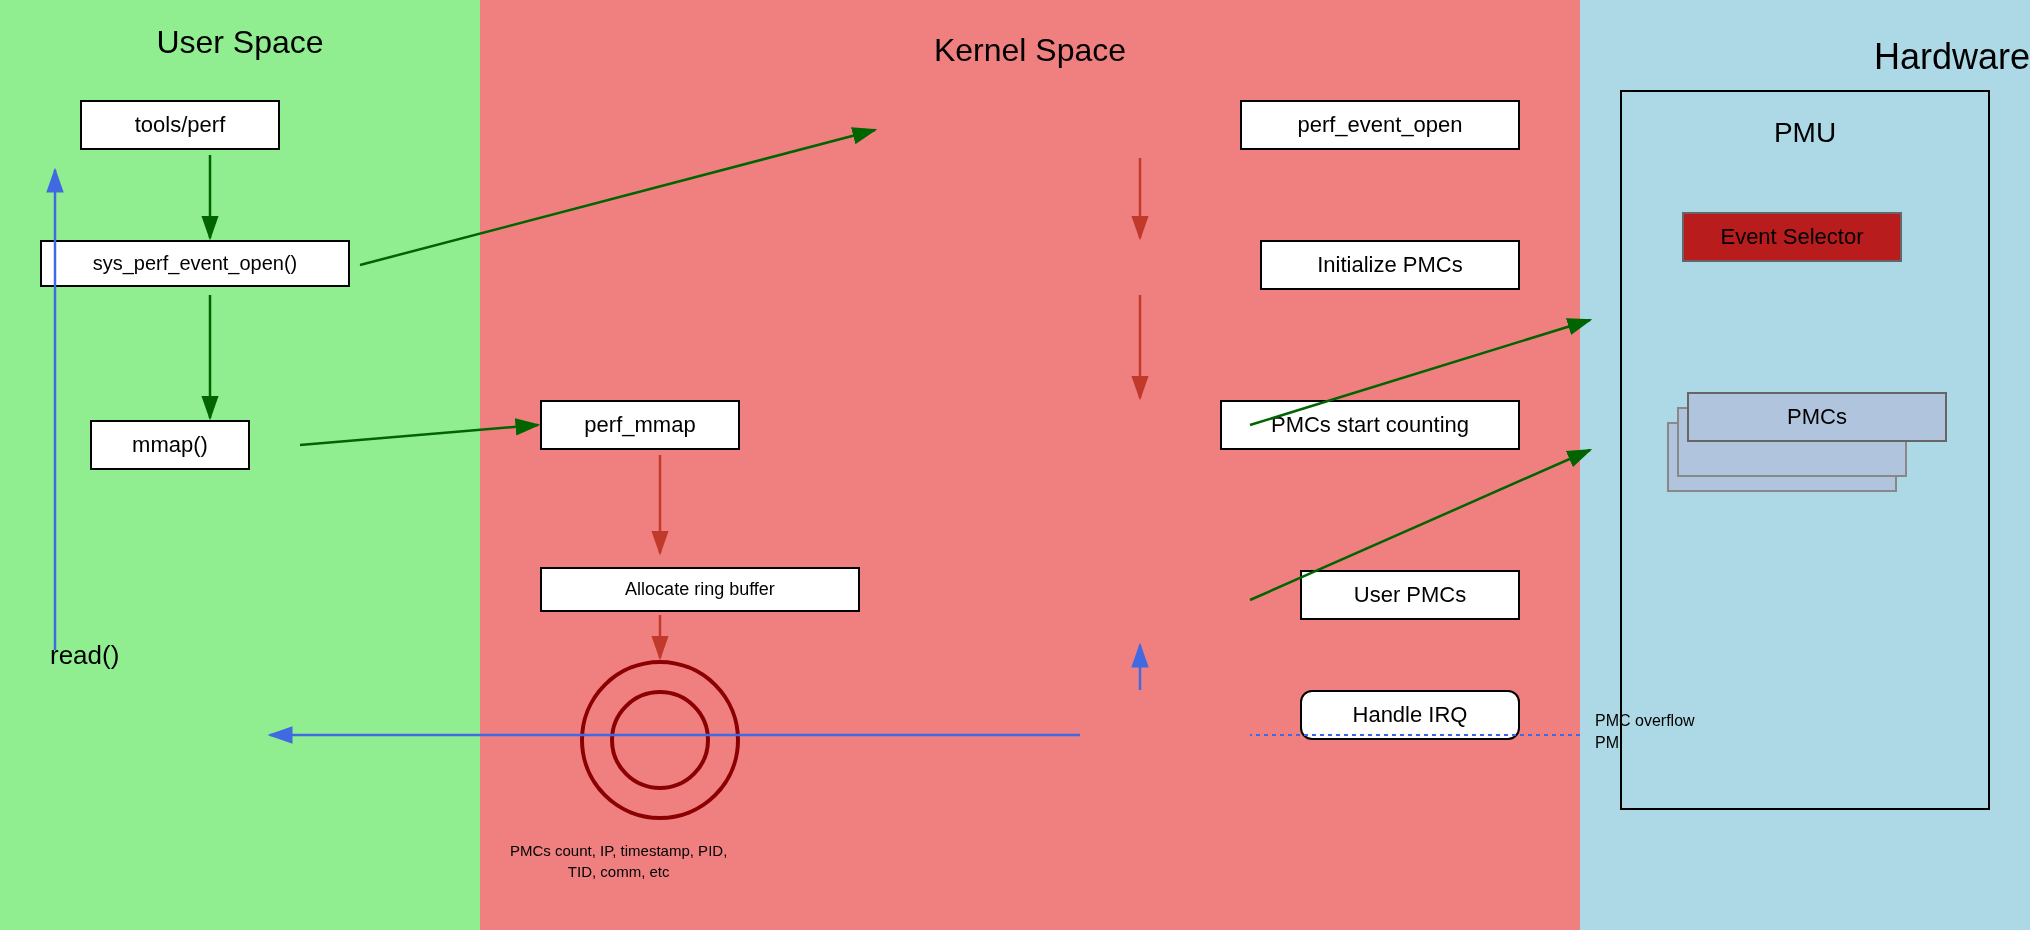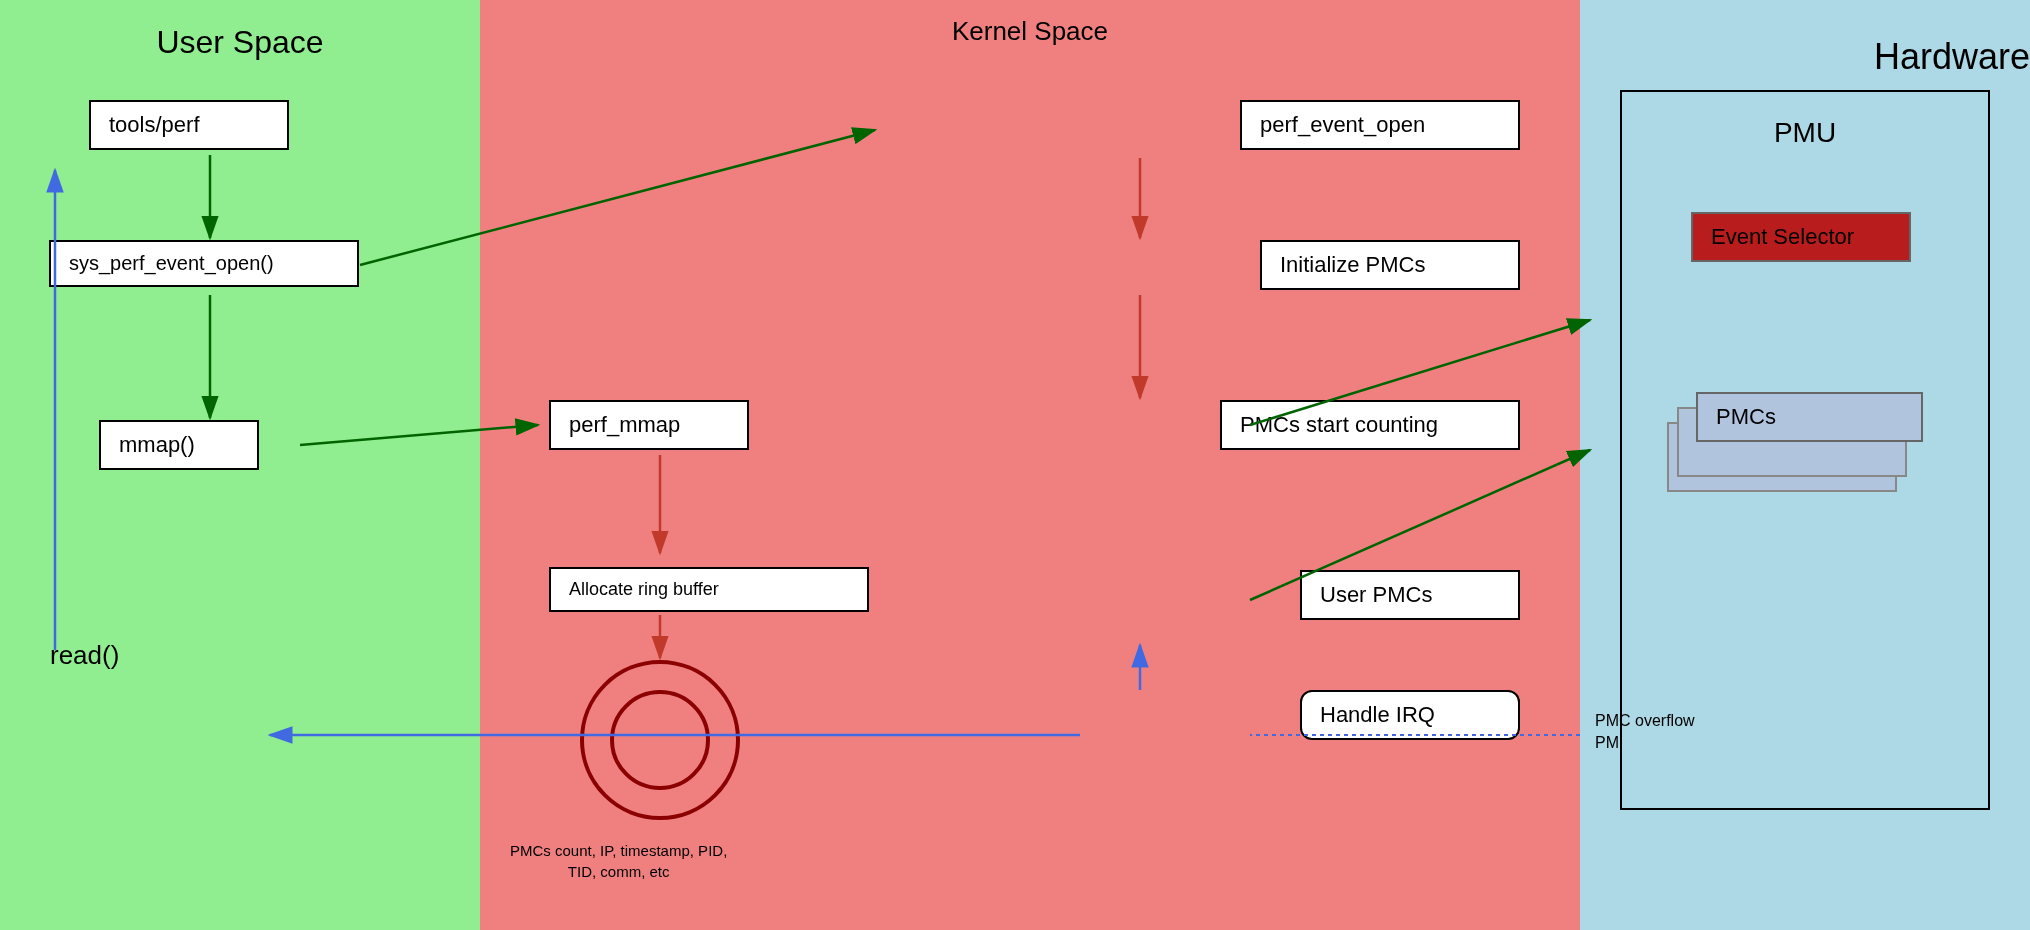--- a/index.html
+++ b/index.html
@@ -14,24 +14,23 @@
       width: 2030px;
       height: 930px;
       display: flex;
       position: relative;
     }
     .box {
       border: 2px solid #000;
       background: #fff;
       padding: 10px 18px;
       font-size: 22px;
-      text-align: left;
+      text-align: center;
       white-space: nowrap;
       position: absolute;
-      margin-left: 9px;
     }
     
     .arrows-overlay {
       position: absolute;
       top: 0;
       left: 0;
       width: 2030px;
       height: 930px;
       pointer-events: none;
     }
@@ -47,21 +46,21 @@
     <div class="box" style="top:100px; left:80px; min-width:200px;">tools/perf</div>
 
     <div class="box" style="top:240px; left:40px; min-width:310px; font-size:20px;">sys_perf_event_open()</div>
 
     <div class="box" style="top:420px; left:90px; min-width:160px;">mmap()</div>
 
     <div style="position:absolute; top:640px; left:50px; font-size:26px; color:#000;">read()</div>
   </div>
 
   <div style="width:1100px; height:930px; background:#F08080; position:relative; flex-shrink:0;">
-    <div style="font-size:26px; text-align:center; padding-top:16px; color:#000;">Kernel Space</div>
+    <div style="font-size:32px; text-align:center; padding-top:32px; color:#000;">Kernel Space</div>
 
     <div class="box" style="top:100px; right:60px; min-width:280px;">perf_event_open</div>
 
     <div class="box" style="top:240px; right:60px; min-width:260px;">Initialize PMCs</div>
 
     <div class="box" style="top:400px; right:60px; min-width:300px;">PMCs start counting</div>
 
     <div class="box" style="top:400px; left:60px; min-width:200px;">perf_mmap</div>
 
     <div class="box" style="top:567px; left:60px; min-width:320px; font-size:18px;">Allocate ring buffer</div>
@@ -81,21 +80,21 @@
   <div style="width:450px; height:930px; background:#ADD8E6; position:relative; flex-shrink:0;">
     <div style="font-size:36px; text-align:right; padding-top:36px; color:#000;">Hardware</div>
 
     <div style="position:absolute; top:90px; left:40px; width:370px; height:720px; border:2px solid #000; background:transparent;">
       <div style="font-size:28px; text-align:center; margin-top:25px; color:#000;">PMU</div>
 
       <div class="box" style="top:120px; left:60px; width:220px; background:#b91c1c; border-color:#666;">Event Selector</div>
 
       <div style="position:absolute; top:330px; left:45px; width:230px; height:70px; border:2px solid #888; background:#b0c4de;"></div>
       <div style="position:absolute; top:315px; left:55px; width:230px; height:70px; border:2px solid #888; background:#b0c4de;"></div>
-      <div class="box" style="top:300px; left:65px; width:227px; background:#b0c4de; border-color:#666; font-size:22px;">PMCs</div>
+      <div class="box" style="top:300px; left:65px; width:260px; background:#b0c4de; border-color:#666; font-size:22px;">PMCs</div>
     </div>
 
     <div style="position:absolute; top:710px; left:15px; font-size:16px; color:#000; white-space:pre-line; line-height:1.4;">PMC overflow
 PMI</div>
   </div>
 
   <svg class="arrows-overlay">
 
     <line x1="210" y1="155" x2="210" y2="238" stroke="#006400" stroke-width="2.5" marker-end="url(#arrow-green)"></line>
 

